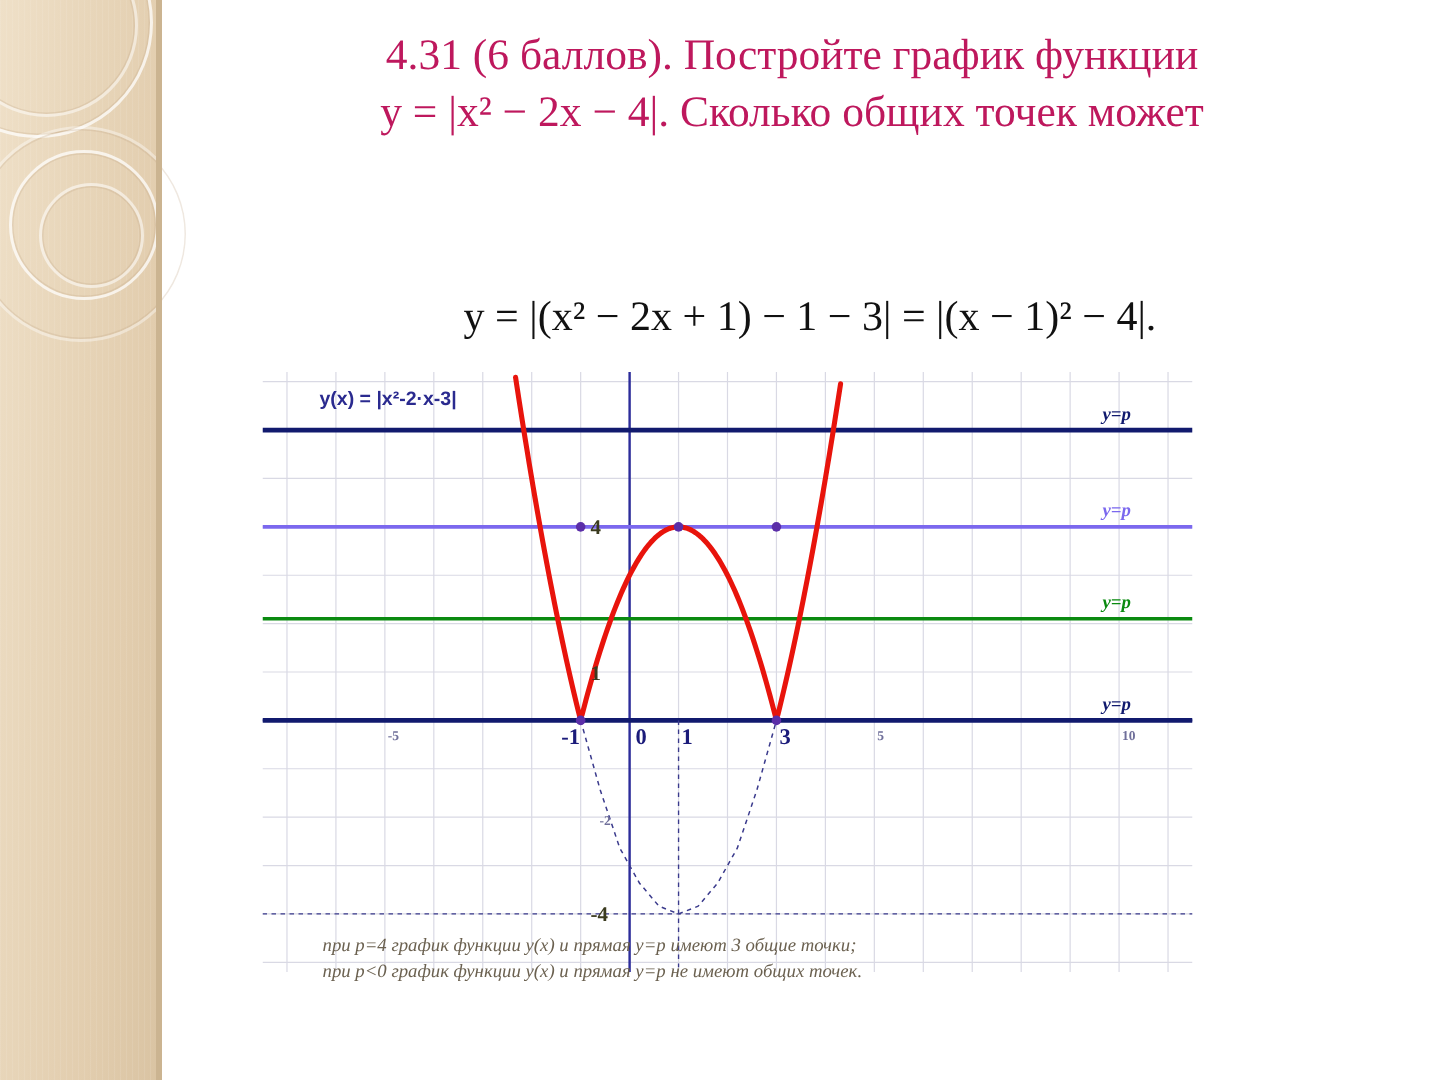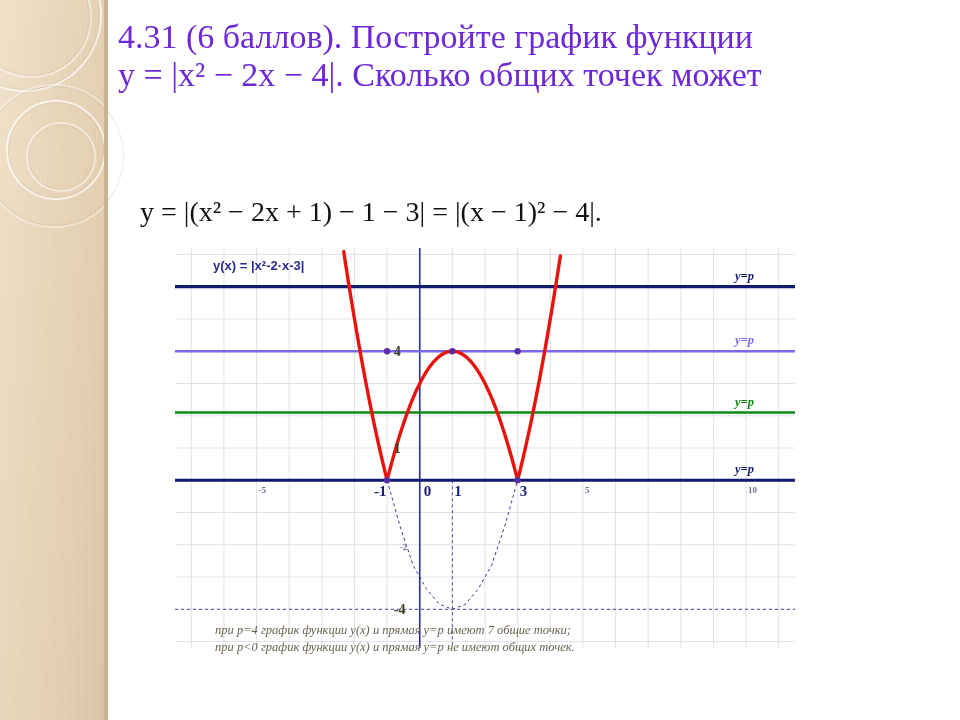--- a/index.html
+++ b/index.html
@@ -52,32 +52,33 @@
   }
 
   
   .title-block {
     position: absolute;
     left: 118px;
     top: 18px;
     width: 820px;
   }
   .title-line {
-    font-size: 34px;
+    font-size: 29px;
     line-height: 38px;
-    color: #6d28d9;
+    color: #be185d;
     white-space: nowrap;
+    text-align: center;
   }
 
   .formula-line {
     position: absolute;
     left: 140px;
     top: 196px;
     width: 800px;
-    text-align: left;
+    text-align: center;
     font-size: 28px;
     color: #111111;
     white-space: nowrap;
   }
 
   
   .graph-wrap {
     position: absolute;
     left: 175px;
     top: 248px;
@@ -188,17 +189,17 @@
         <text x="573.0526315789474" y="245.25806451612902" fill="#6f6f9a" font-size="9" font-weight="bold" font-family="&quot;Liberation Serif&quot;, serif">10</text>
         <text x="218.73684210526315" y="366.2903225806452" fill="#3b3b1f" font-size="14" font-weight="bold" font-family="&quot;Liberation Serif&quot;, serif">-4</text>
         <text x="224.73684210526315" y="301.7741935483871" fill="#6f6f9a" font-size="9" font-weight="bold" font-family="&quot;Liberation Serif&quot;, serif">-2</text>
         <text x="218.73684210526315" y="205" fill="#3b3b1f" font-size="14" font-weight="bold" font-family="&quot;Liberation Serif&quot;, serif">1</text>
         <text x="218.73684210526315" y="108.22580645161293" fill="#3b3b1f" font-size="14" font-weight="bold" font-family="&quot;Liberation Serif&quot;, serif">4</text>
         <text x="38" y="22" fill="#2a2a8f" font-size="13" font-weight="bold" font-family="&quot;Liberation Sans&quot;, sans-serif">y(x) = |x²-2·x-3|</text>
       </svg>
   </div>
 
   <div class="answers">
-    <div>при p=4 график функции y(x) и прямая y=p имеют 7 общие точки;</div>
+    <div>при p=4 график функции y(x) и прямая y=p имеют 3 общие точки;</div>
     <div>при p&lt;0 график функции y(x) и прямая y=p не имеют  общих точек.</div>
   </div>
 
 </div>
 
 </body></html>

